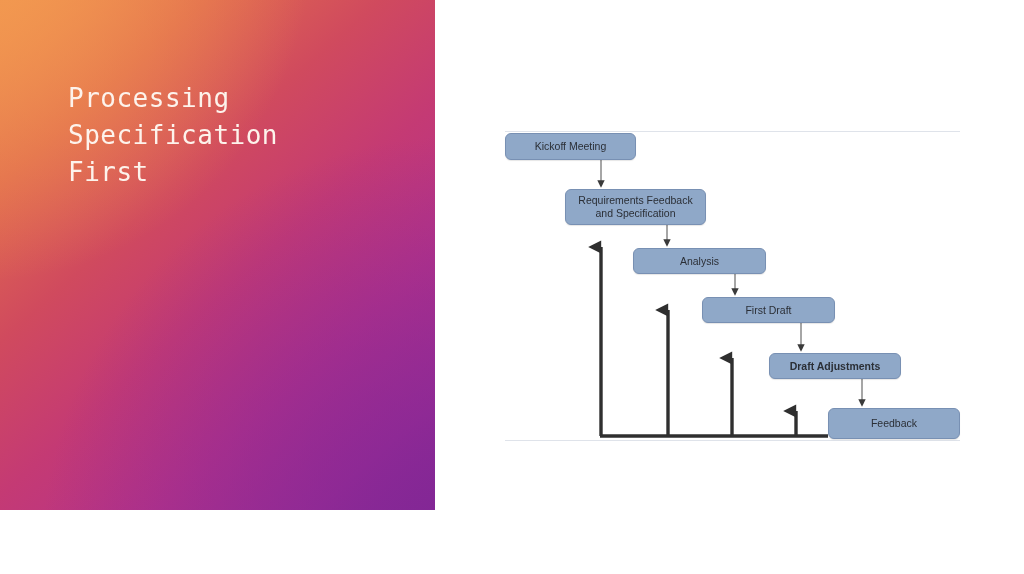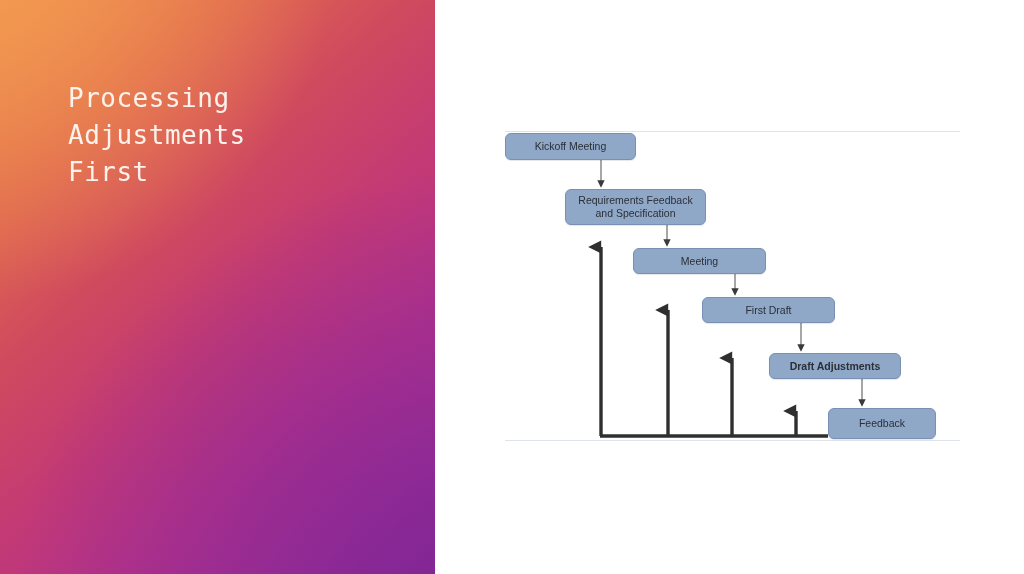--- a/index.html
+++ b/index.html
@@ -19,21 +19,21 @@
     height: 574px;
     background: #ffffff;
   }
 
   
   #left-panel {
     position: absolute;
     left: 0;
     top: 0;
     width: 435px;
-    height: 574px;
+    height: 510px;
     background:
       radial-gradient(circle at -5% -10%, rgba(243,155,80,1) 0%, rgba(243,155,80,0) 46%),
       radial-gradient(circle at 105% 108%, rgba(130,38,150,1) 0%, rgba(130,38,150,0) 58%),
       linear-gradient(138deg,
         #ed8a4e 0%,
         #e0684f 20%,
         #d04a5e 38%,
         #c43a74 55%,
         #b83388 72%,
         #a83093 88%,
@@ -99,40 +99,40 @@
     line-height: 13px;
     box-shadow: 0 1px 1px rgba(0,0,0,0.10);
     padding: 0 4px;
   }
 
   #node-0 { left: 70px;  top: 133px; width: 131px; height: 27px; }
   #node-1 { left: 130px; top: 189px; width: 141px; height: 36px; }
   #node-2 { left: 198px; top: 248px; width: 133px; height: 26px; }
   #node-3 { left: 267px; top: 297px; width: 133px; height: 26px; }
   #node-4 { left: 334px; top: 353px; width: 132px; height: 26px; font-weight: bold; }
-  #node-5 { left: 393px; top: 408px; width: 108px; height: 31px; }
+  #node-5 { left: 393px; top: 408px; width: 132px; height: 31px; }
 
   
   #connectors, #loop {
     position: absolute;
     left: 0; top: 0;
     width: 589px; height: 574px;
     overflow: visible;
     pointer-events: none;
   }
 </style>
 </head>
 <body>
 
 <div id="slide">
 
   <div id="left-panel">
     <div id="title-block">
       <div class="title-line">Processing</div>
-      <div class="title-line">Adjustments</div>
+      <div class="title-line">Specification</div>
       <div class="title-line">First</div>
     </div>
   </div>
 
   <div id="right-panel">
     <div id="diagram">
 
       <div class="rule" id="rule-top"></div>
       <div class="rule" id="rule-bot"></div>
 
@@ -167,21 +167,21 @@
         </g>
       </svg>
 
       <div class="node" id="node-0">
         <span>Kickoff Meeting</span>
       </div>
       <div class="node" id="node-1">
         <span>Requirements Feedback and Specification</span>
       </div>
       <div class="node" id="node-2">
-        <span>Meeting</span>
+        <span>Analysis</span>
       </div>
       <div class="node" id="node-3">
         <span>First Draft</span>
       </div>
       <div class="node" id="node-4">
         <span>Draft Adjustments</span>
       </div>
       <div class="node" id="node-5">
         <span>Feedback</span>
       </div>

